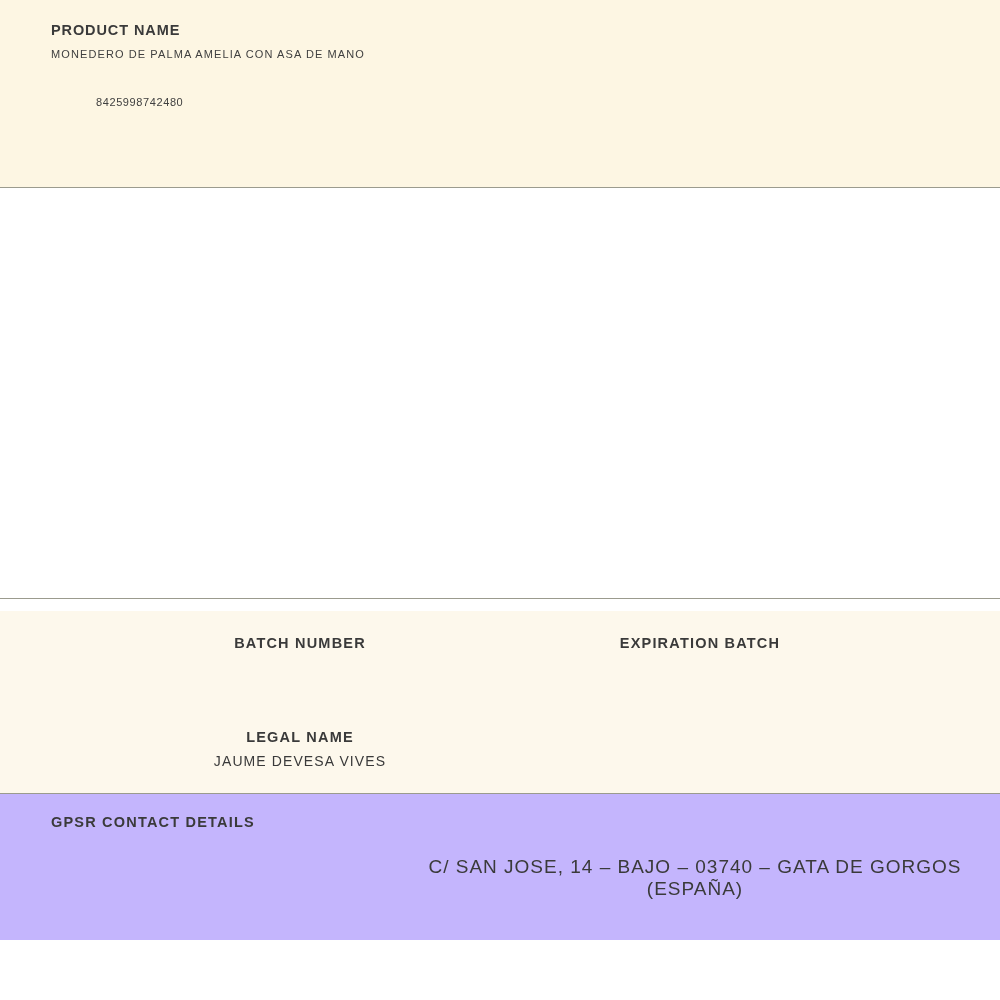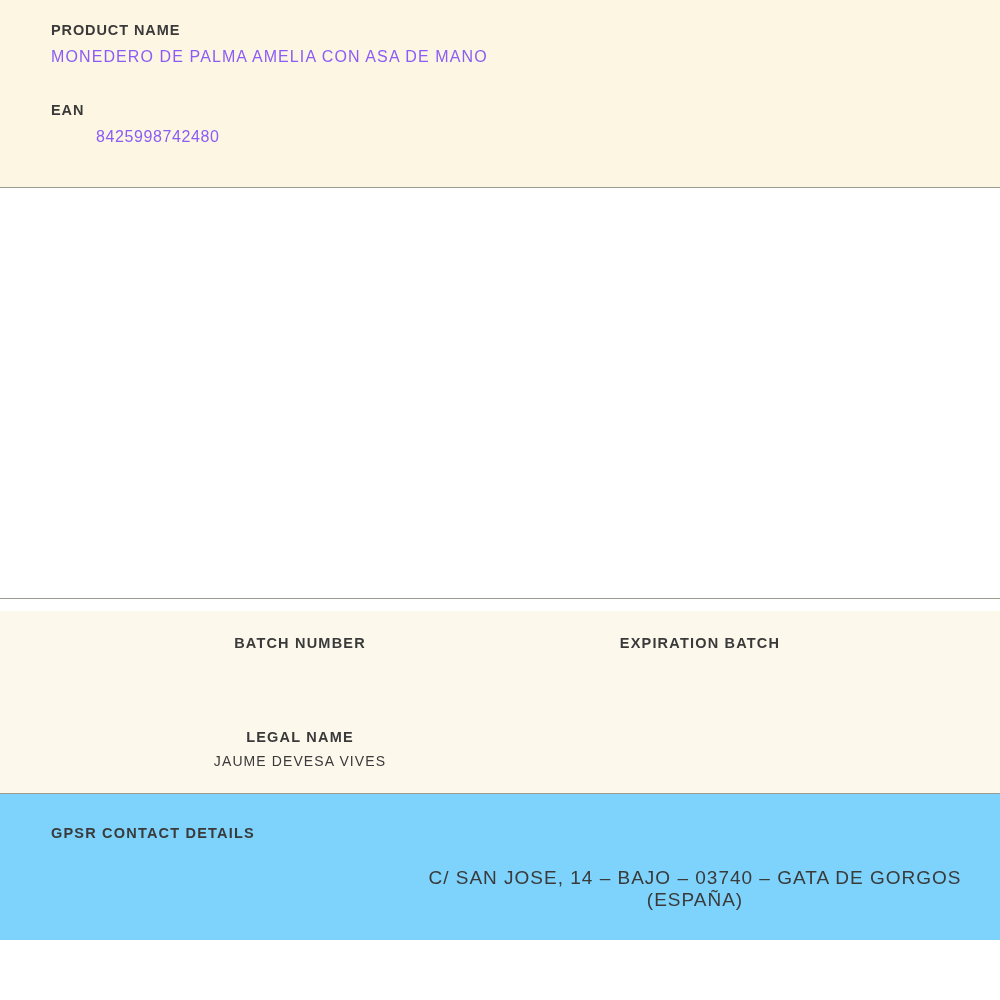--- a/index.html
+++ b/index.html
@@ -34,23 +34,23 @@
     padding-left: 51px;
   }
   .field-label {
     font-size: 14.5px;
     font-weight: bold;
     letter-spacing: 0.9px;
     color: #3a3a3a;
     margin: 0 0 10px 0;
   }
   .field-value {
-    font-size: 16px;
+    font-size: 11px;
     letter-spacing: 1.1px;
-    color: #8b5cf6;
+    color: #404040;
     margin: 0;
   }
   .field-value.numeric {
     letter-spacing: 0.6px;
     margin-left: 45px;
   }
   .field-gap {
     height: 36px;
   }
 
@@ -93,24 +93,24 @@
     color: #3a3a3a;
     margin: 8px 0 0 0;
     min-height: 18px;
   }
   .row-gap {
     height: 52px;
   }
 
   
   .gpsr-block {
-    background: #7dd3fc;
+    background: #c4b5fd;
     height: 146px;
     box-sizing: border-box;
-    padding-top: 31px;
+    padding-top: 20px;
     position: relative;
   }
   .gpsr-label {
     padding-left: 51px;
     font-size: 14.5px;
     font-weight: bold;
     letter-spacing: 1.2px;
     color: #3a3a3a;
     margin: 0;
   }
@@ -128,21 +128,20 @@
 
 <div class="sheet">
 
   <div class="top-block">
     <div class="field">
       <p class="field-label">PRODUCT NAME</p>
       <p class="field-value">MONEDERO DE PALMA AMELIA  CON ASA DE MANO</p>
     </div>
     <div class="field-gap"></div>
     <div class="field">
-      <p class="field-label">EAN</p>
       <p class="field-value numeric">8425998742480</p>
     </div>
   </div>
 
   <div class="blank-area"></div>
 
   <div class="info-block">
     <div class="info-row">
       <div class="info-cell spacer"></div>
       <div class="info-cell">

